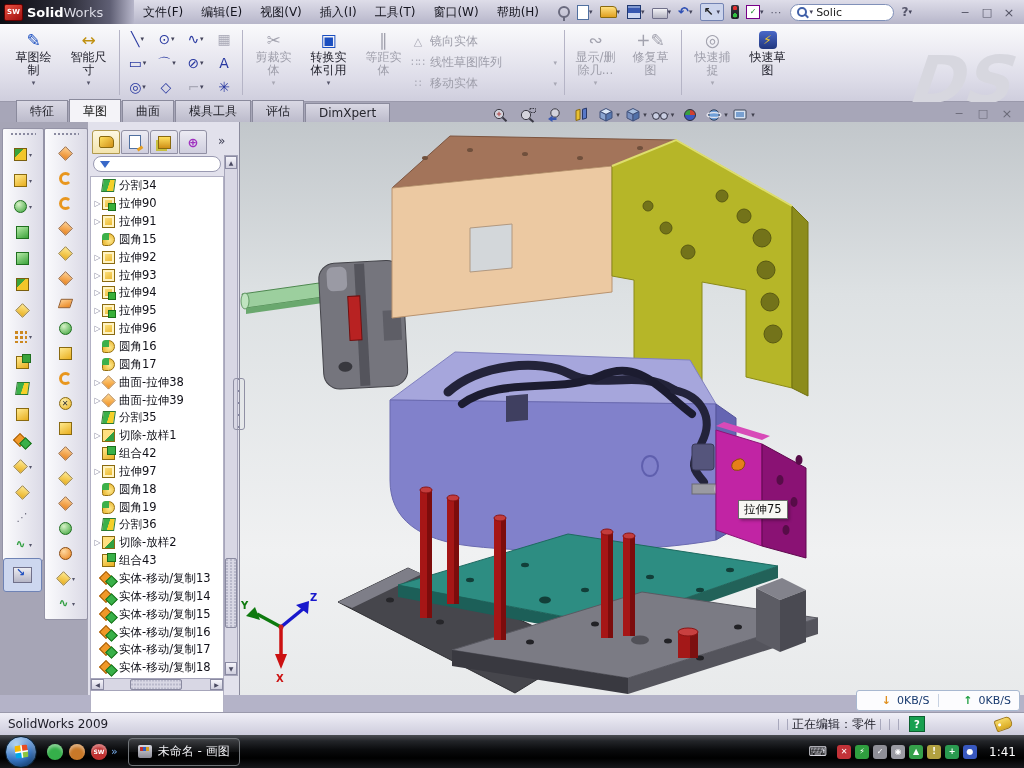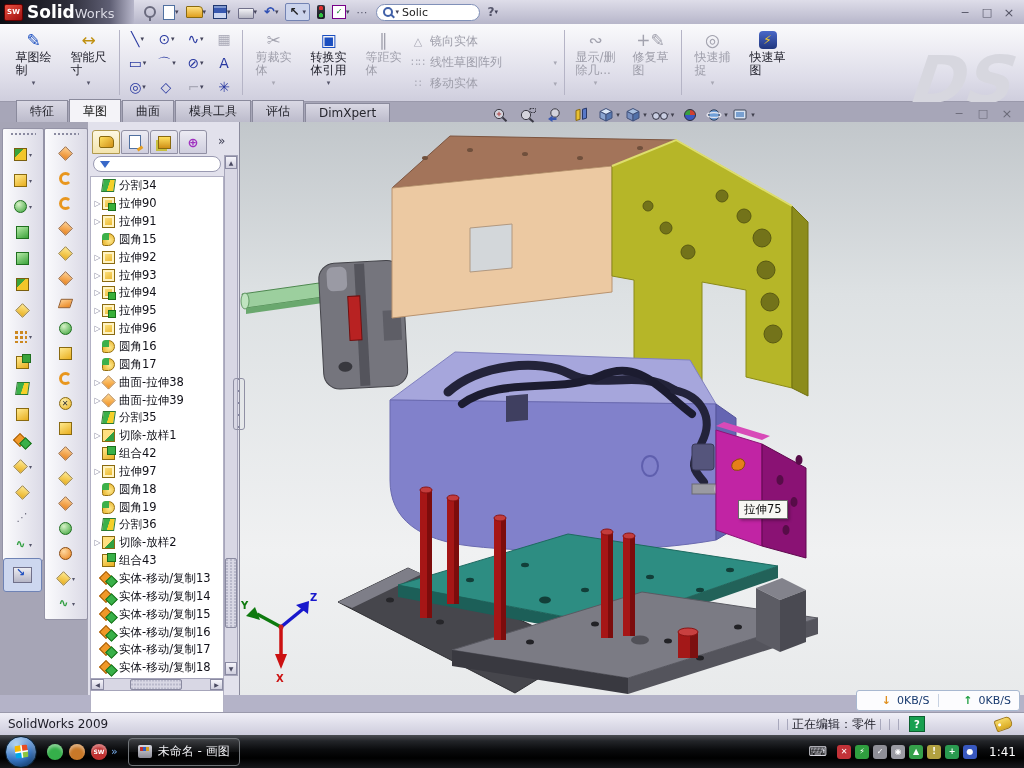--- a/index.html
+++ b/index.html
@@ -6,21 +6,21 @@
   #screen{position:relative;width:1024px;height:768px;overflow:hidden;
     font-family:"DejaVu Sans","Liberation Sans",sans-serif;font-size:12px;
     background:#b4b3c8;cursor:default;}
   
   #titlebar{position:absolute;left:0;top:0;width:1024px;height:24px;
     background:linear-gradient(180deg,#dedde9,#b7b6ca);display:flex;align-items:center;}
   .logo{width:134px;height:24px;display:flex;align-items:center;gap:4px;padding-left:4px;box-sizing:border-box;
     background:linear-gradient(90deg,#0d0d13,#2c2c38 50%,#5f5f74 82%,#b7b6ca 100%);}
   .logo-badge{width:17px;height:15px;background:linear-gradient(145deg,#e85040,#a01010);border:1px solid #600;
     color:#fff;font-size:7px;font-weight:bold;display:flex;align-items:center;justify-content:center;border-radius:2px;}
-  .logo-bold{color:#fff;font-weight:bold;font-size:17px;}
+  .logo-bold{color:#fff;font-weight:bold;font-size:13px;}
   .logo-light{color:#dcdce6;font-size:13px;}
   #menubar{display:flex;align-items:center;height:100%;}
   .menu-item{padding:0 9px;line-height:24px;color:#15151f;font-size:12px;}
   #tb-std{display:flex;align-items:center;gap:7px;margin-left:10px;}
   .tbi{display:flex;align-items:center;}
   .pin{width:8px;height:8px;border:2px solid #6a6a7e;border-radius:50%;position:relative;}
   .pin::after{content:"";position:absolute;left:3px;top:8px;width:2px;height:5px;background:#6a6a7e;}
   .tb-new{width:10px;height:13px;background:#fff;border:1px solid #5070a0;}
   .tb-open{width:15px;height:10px;background:linear-gradient(#ffe080,#e0a020);border:1px solid #8a6a10;border-radius:1px 4px 1px 1px;}
   .tb-save{width:12px;height:12px;background:#3858b0;border:1px solid #203870;box-shadow:inset 0 -5px 0 #ccd6f0,inset 0 2px 0 #8098d0;}
@@ -41,21 +41,21 @@
   .wb{width:18px;height:15px;display:flex;align-items:center;justify-content:center;color:#555566;font-size:11px;line-height:11px;}
   .wb.min::after{content:"−";} .wb.rest::after{content:"□";} .wb.close::after{content:"×";font-size:13px;}
   .spacer{flex:1;}
   
   #cmdbar{position:absolute;left:0;top:24px;width:1024px;height:78px;
     background:linear-gradient(180deg,#fafafc,#dedde9 70%,#cfcedd);border-bottom:1px solid #9a99ab;display:flex;align-items:stretch;padding:2px 0 2px 6px;box-sizing:border-box;}
   #watermark{position:absolute;right:8px;top:18px;font-size:66px;font-style:italic;font-weight:bold;color:#d7d7df;transform:skewX(-8deg);pointer-events:none;}
   .bigbtn{width:55px;display:flex;flex-direction:column;align-items:center;justify-content:flex-start;padding-top:3px;flex:none;}
   .bb-icon{height:22px;display:flex;align-items:center;justify-content:center;font-size:17px;color:#1a4ec0;}
   .bb-icon.dim{color:#a2a2ae;}
-  .bb-label{font-size:12px;line-height:13px;text-align:left;color:#23232e;white-space:pre-line;}
+  .bb-label{font-size:12px;line-height:13px;text-align:center;color:#23232e;white-space:pre-line;}
   .bigbtn.dim .bb-label{color:#9e9eaa;}
   .bb-caret{font-size:7px;color:#55556a;margin-top:2px;}
   .bigbtn.dim .bb-caret{color:#a8a8b4;}
   .qs-ico{width:18px;height:18px;border-radius:4px;background:linear-gradient(#4a68c8,#20367e);color:#ffd324;font-size:12px;display:flex;align-items:center;justify-content:center;}
   .vsep{width:1px;background:#b5b4c6;margin:4px 3px;flex:none;}
   #sk-grid{display:grid;grid-template-columns:repeat(4,29px);grid-auto-rows:24px;align-content:center;flex:none;}
   .sgc{display:flex;align-items:center;justify-content:center;gap:1px;}
   .sgc .g{font-size:14px;color:#2838a0;line-height:16px;}
   .sgc .g.dim{color:#a8a8b6;}
   .stack{display:flex;flex-direction:column;justify-content:center;gap:4px;width:150px;flex:none;}
@@ -207,20 +207,30 @@
 </head>
 <body>
 
 <div id="screen">
 
   <div id="titlebar">
     <div class="logo">
       <span class="logo-badge">SW</span>
       <span><span class="logo-bold">Solid</span><span class="logo-light">Works</span></span>
     </div>
+    <div id="menubar">
+
+    <span class="menu-item">文件(F)</span>
+        <span class="menu-item">编辑(E)</span>
+        <span class="menu-item">视图(V)</span>
+        <span class="menu-item">插入(I)</span>
+        <span class="menu-item">工具(T)</span>
+        <span class="menu-item">窗口(W)</span>
+        <span class="menu-item">帮助(H)</span>
+      </div>
     <div id="tb-std">
       <span class="tbi">
           <span class="pin"></span>
         </span>
       <span class="tbi">
           <span class="tb-new"></span>
           <span class="caret">▾</span>
         </span>
       <span class="tbi">
           <span class="tb-open"></span>

